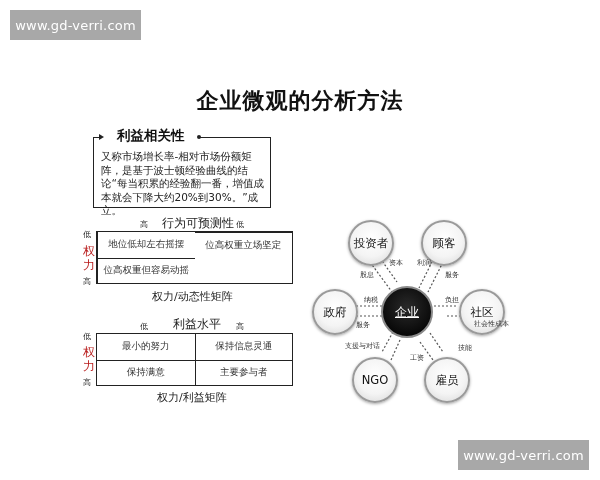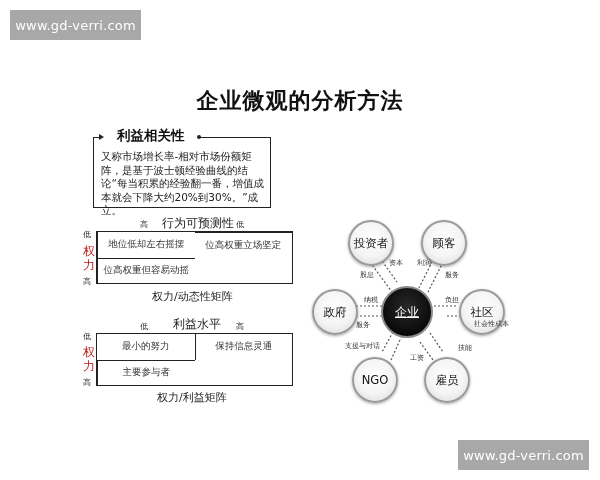--- a/index.html
+++ b/index.html
@@ -73,20 +73,21 @@
 
 <div class="mx-small" style="left:140px;top:321px;">低</div>
 <div class="mx-toplabel" style="left:173px;top:316px;">利益水平</div>
 <div class="mx-small" style="left:236px;top:321px;">高</div>
 <div class="mx-small" style="left:83px;top:331px;">低</div>
 <div class="mx-side" style="left:82px;top:345px;">权力</div>
 <div class="mx-small" style="left:83px;top:377px;">高</div>
 <div class="mx-grid" style="left:96px;top:333px;width:195px;height:51px;">
   <div class="mx-cell">最小的努力</div>
   <div class="mx-cell r">保持信息灵通</div>
+  <div class="mx-cell b">保持满意</div>
   <div class="mx-cell r b">主要参与者</div>
 </div>
 <div class="mx-caption" style="left:157px;top:390px;">权力/利益矩阵</div>
 
 <div id="diagram">
   <svg class="links" width="230" height="210">
     <g stroke="#555" stroke-width="1.2" stroke-dasharray="2,2" fill="none">
 
       <line x1="80" y1="58" x2="97" y2="82"></line>
       <line x1="70" y1="62" x2="92" y2="92"></line>

